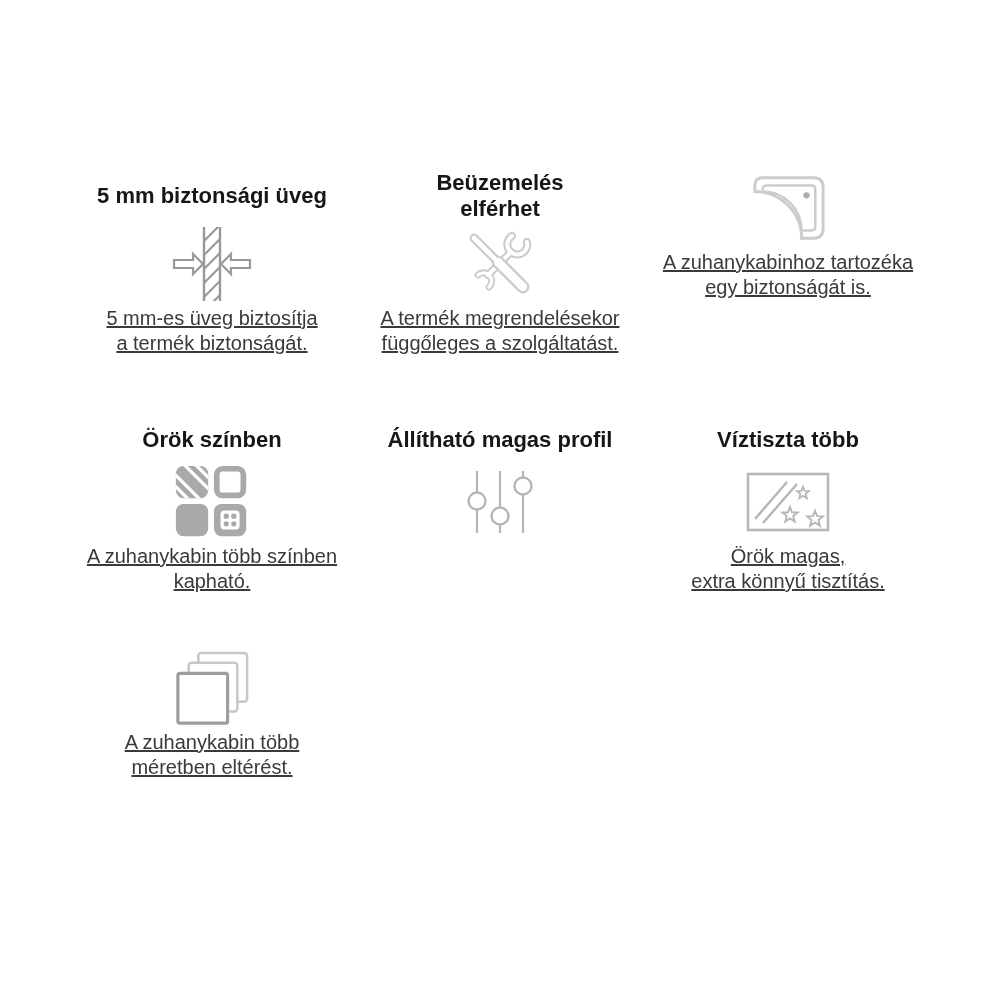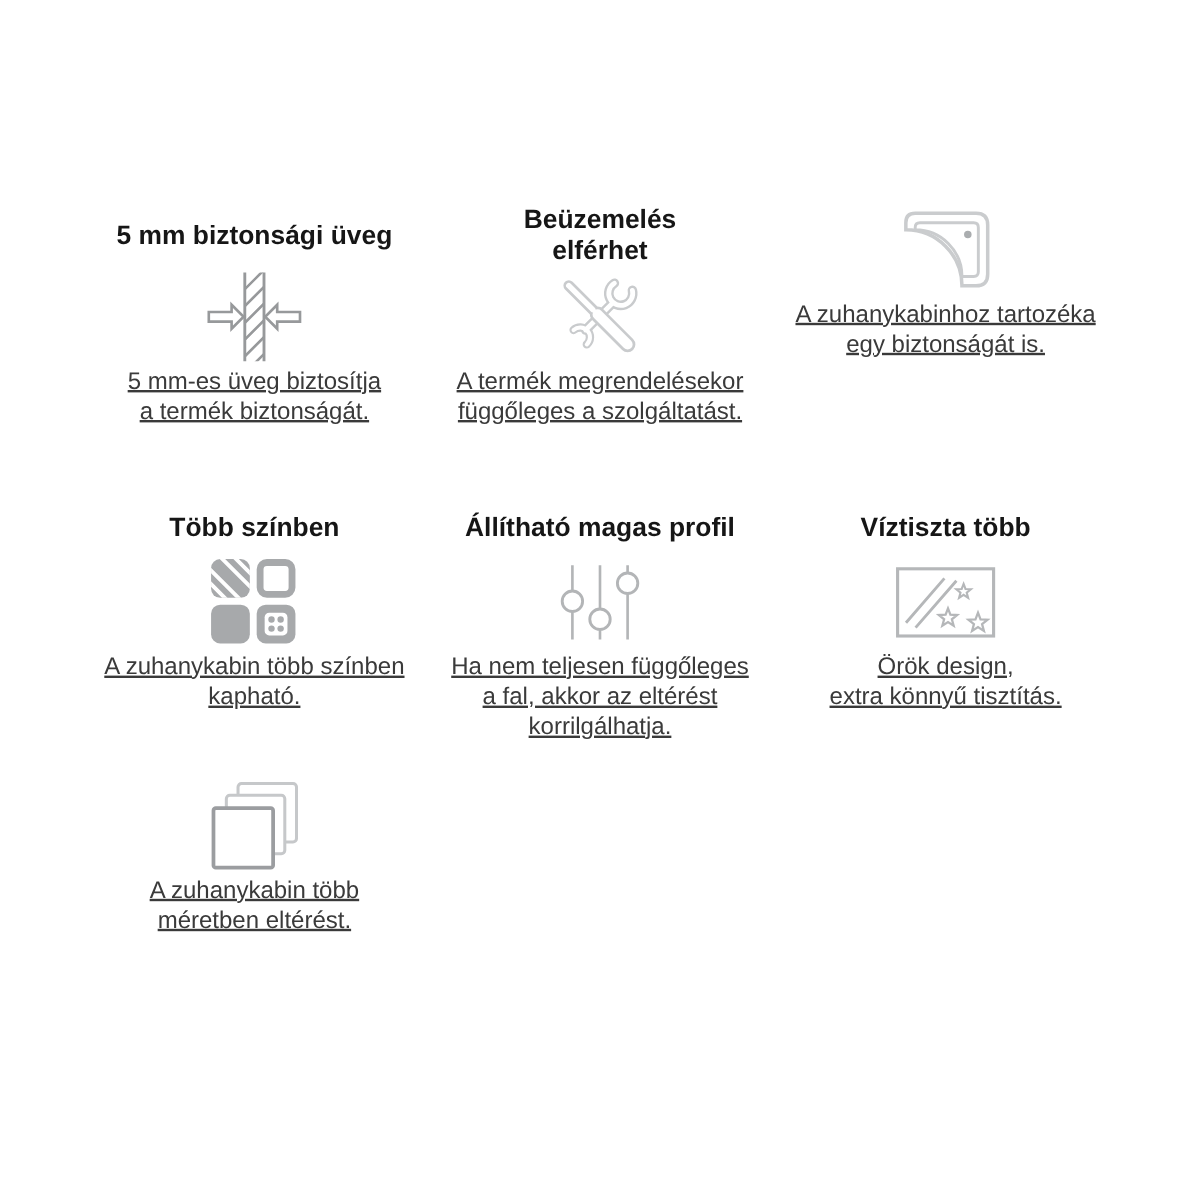--- a/index.html
+++ b/index.html
@@ -120,21 +120,21 @@
           <path d="M24 16 L70 16 Q74 16 74 20 L74 58 Q74 62 70 62 L60 62 A40 40 0 0 0 20 22 L20 20 Q20 16 24 16 Z" stroke-width="2.5"></path>
         </g>
         <circle cx="65" cy="26" r="3.2" fill="#aaadaf"></circle>
       </svg>
     </div>
     <p class="desc">A zuhanykabinhoz tartozéka
 egy biztonságát is.</p>
   </section>
 
   <section class="cell">
-    <h3 class="title">Több színben</h3>
+    <h3 class="title">Örök színben</h3>
     <div class="icon-wrap">
       <svg width="76" height="76" viewBox="0 0 80 80">
         <defs>
             <clipPath id="swclip">
               <rect x="2" y="2" width="34" height="34" rx="8"></rect>
             </clipPath>
           </defs>
         <rect x="2" y="2" width="34" height="34" rx="8" fill="#a7a9ab"></rect>
         <g clip-path="url(#swclip)" stroke="#ffffff" stroke-width="3.4">
           <path d="M6 -4 L44 34 M-4 6 L34 44 M16 -6 L46 24 M-6 16 L24 46"></path>
@@ -158,44 +158,41 @@
     <div class="icon-wrap">
       <svg width="70" height="66" viewBox="0 0 70 66">
         <g stroke="#b3b5b7" fill="none">
           <path d="M12 2 V64 M35 2 V64 M58 2 V64" stroke-width="2.2"></path>
           <circle cx="12" cy="32" r="8.5" fill="#ffffff" stroke-width="2.4"></circle>
           <circle cx="35" cy="47" r="8.5" fill="#ffffff" stroke-width="2.4"></circle>
           <circle cx="58" cy="17" r="8.5" fill="#ffffff" stroke-width="2.4"></circle>
         </g>
       </svg>
     </div>
-    <p class="desc">Ha nem teljesen függőleges
-a fal, akkor az eltérést
-korrilgálhatja.</p>
   </section>
 
   <section class="cell">
     <h3 class="title">Víztiszta több</h3>
     <div class="icon-wrap">
       <svg width="84" height="60" viewBox="0 0 84 60">
         <defs>
           <path id="star" d="M0 -8 L2 -2.75 L7.61 -2.47 L3.23 1.05 L4.7 6.47 L0 3.4 L-4.7 6.47 L-3.23 1.05 L-7.61 -2.47 L-2 -2.75 Z"></path>
         </defs>
         <rect x="2" y="2" width="80" height="56" fill="#ffffff" stroke="#b5b7b9" stroke-width="2.6"></rect>
         <g stroke="#b5b7b9" stroke-width="2.4" fill="none">
           <path d="M9 47 L41 10 M17 51 L51 12"></path>
         </g>
         <g fill="#ffffff" stroke="#b5b7b9">
           <use href="#star" transform="translate(57,21) scale(0.8)" stroke-width="2.2"></use>
           <use href="#star" transform="translate(44,43)" stroke-width="1.9"></use>
           <use href="#star" transform="translate(69,47) scale(1.05)" stroke-width="1.8"></use>
         </g>
       </svg>
     </div>
-    <p class="desc">Örök design,
+    <p class="desc">Örök magas,
 extra könnyű tisztítás.</p>
   </section>
 
   <section class="cell row3">
     <div class="icon-wrap">
       <svg width="80" height="76" viewBox="0 0 80 78">
         <rect x="26" y="2" width="50" height="50" rx="3" fill="none" stroke="#c6c8ca" stroke-width="2.6"></rect>
         <rect x="16" y="12" width="50" height="50" rx="3" fill="#ffffff" stroke="#c6c8ca" stroke-width="2.6"></rect>
         <rect x="5" y="23" width="51" height="51" rx="2" fill="#ffffff" stroke="#9b9da0" stroke-width="3.2"></rect>
       </svg>

